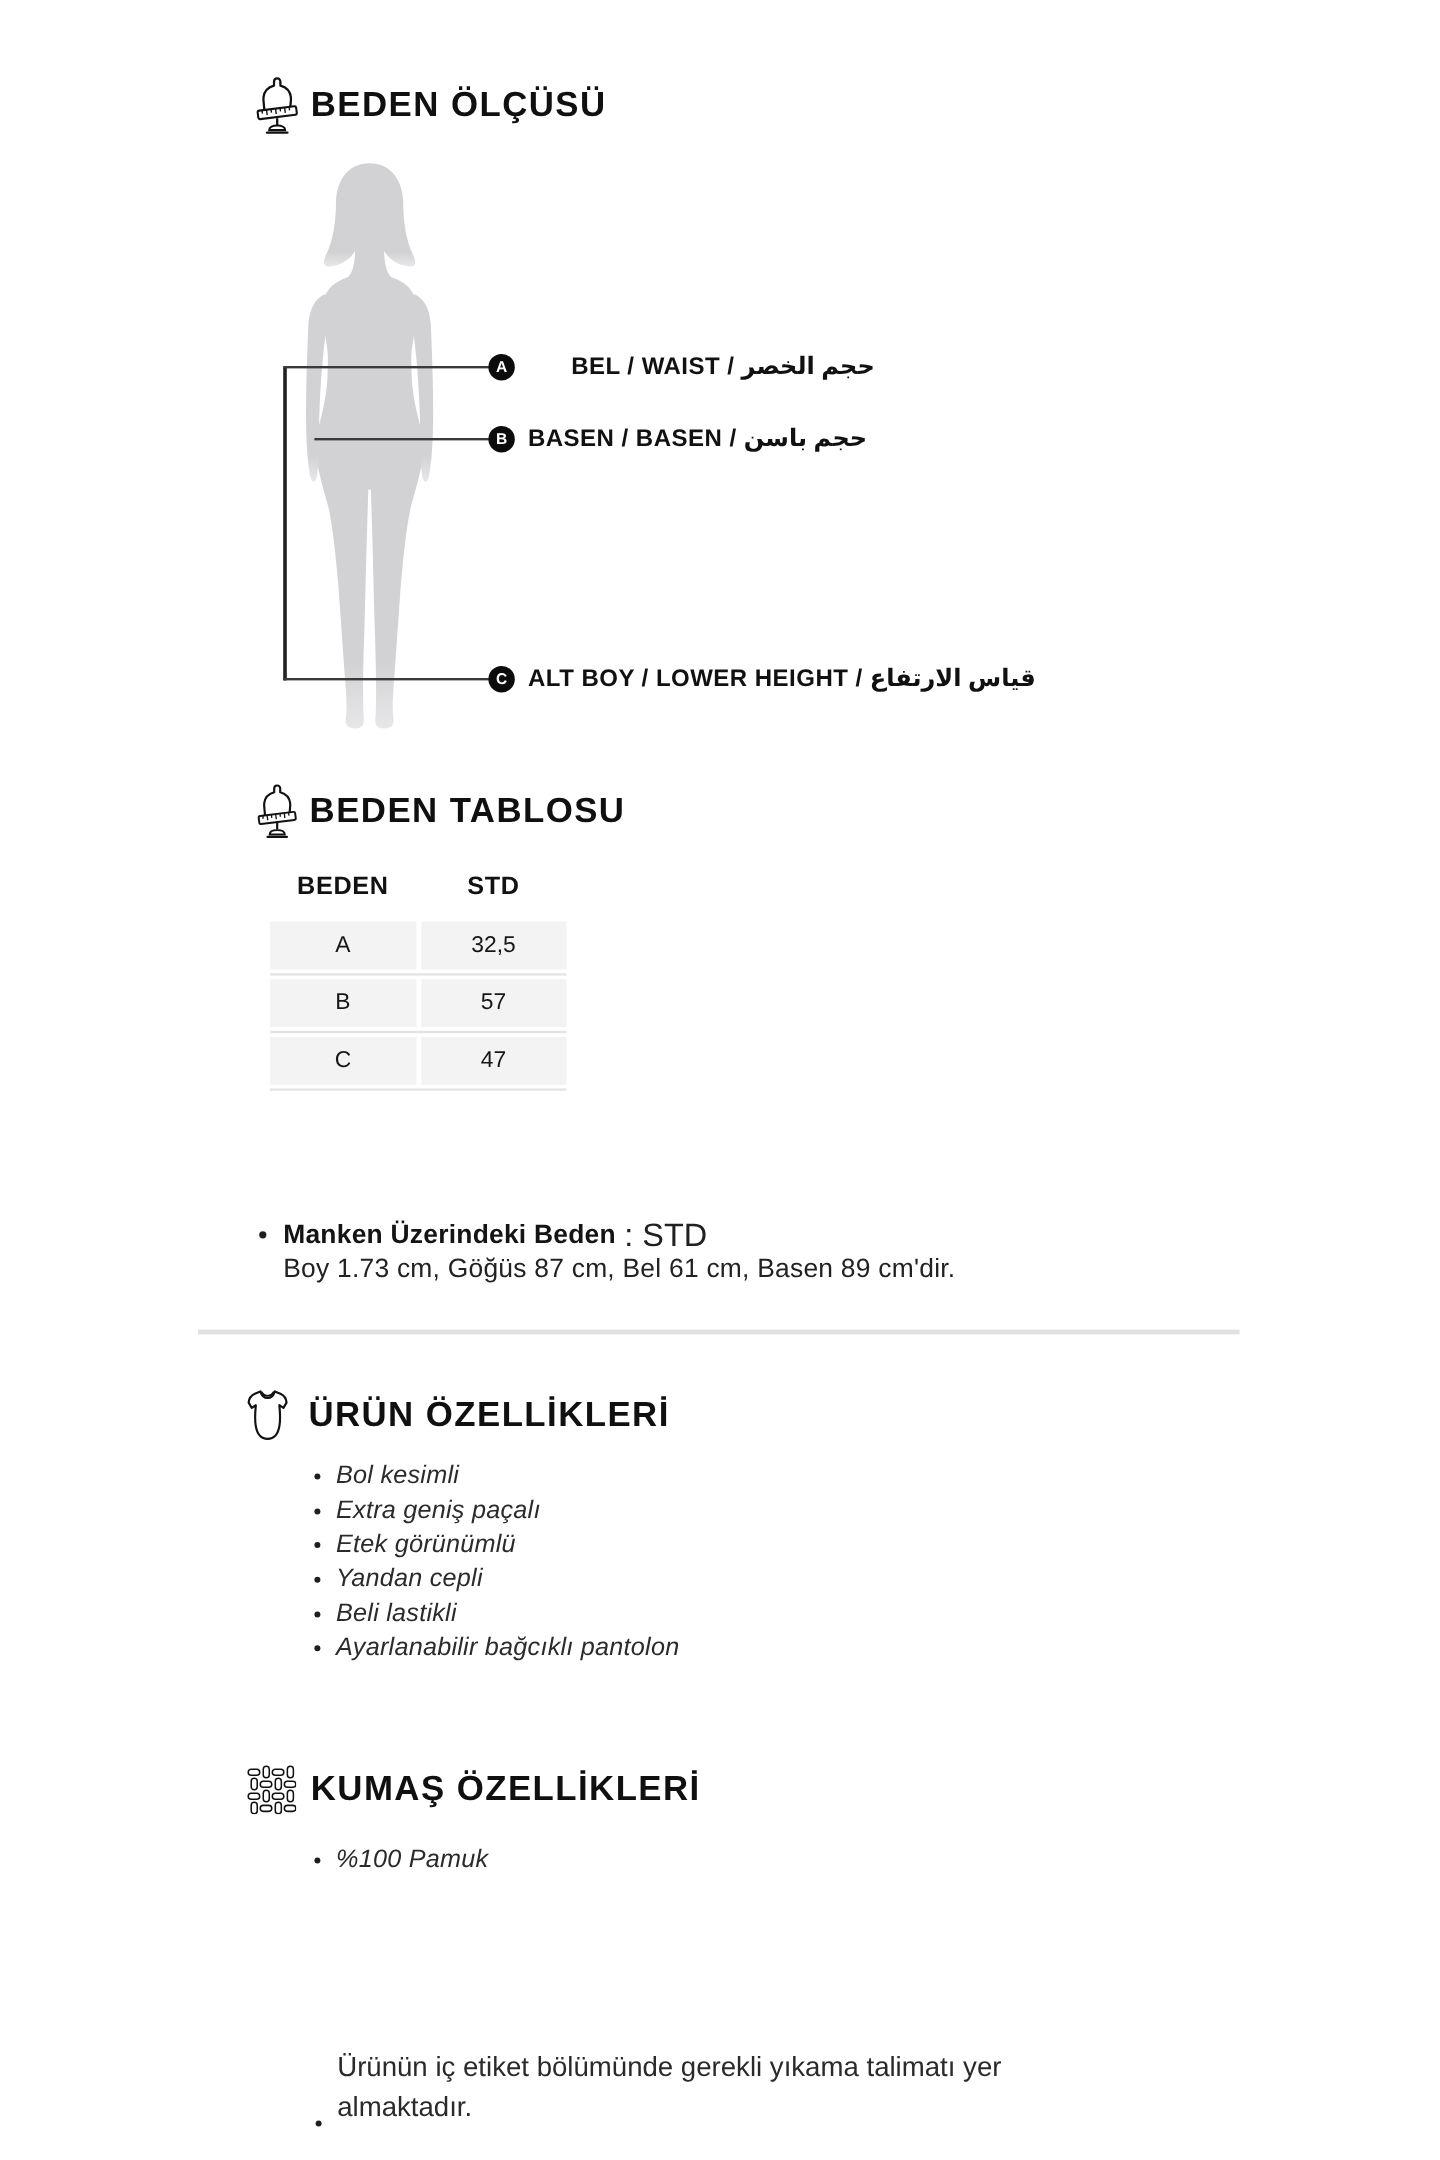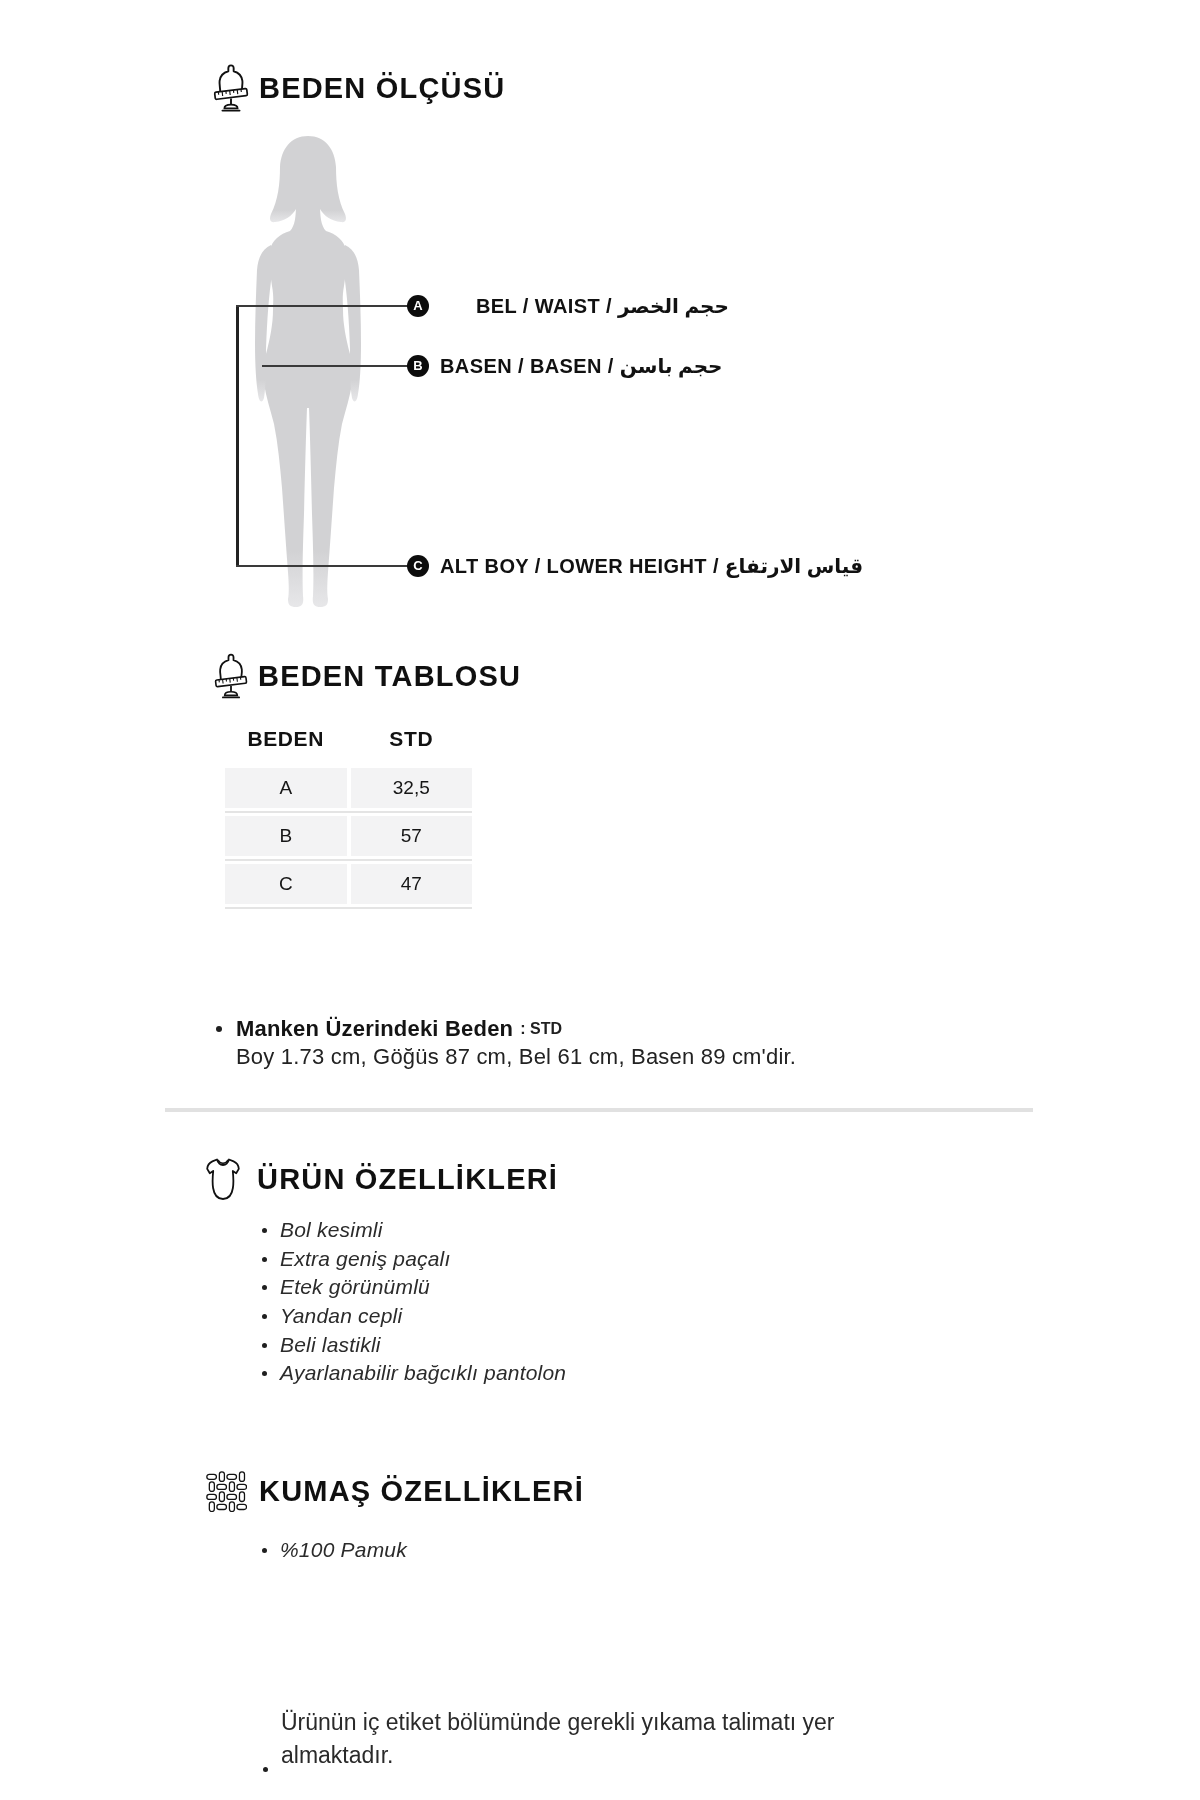--- a/index.html
+++ b/index.html
@@ -46,21 +46,21 @@
   .dot{
     flex:0 0 auto;width:5px;height:5px;border-radius:50%;background:#1f1f1f;
     margin-right:13px;
   }
   .feat-item{height:28.7px;display:flex;align-items:center;}
   .feat-item .txt{font-size:21px;color:#2b2b2b;letter-spacing:0.2px;line-height:28.7px;font-style:italic;}
   
   .model-line1{display:flex;align-items:center;height:30px;margin-top:24px;}
   .model-line1 .dot{width:6px;height:6px;margin-right:14px;}
   .model-label{font-size:22px;font-weight:700;color:#141414;letter-spacing:0.2px;}
-  .model-value{font-size:16px;font-weight:700;color:#202020;margin-left:7px;}
+  .model-value{font-size:27px;font-weight:400;color:#202020;margin-left:7px;}
   .model-details{font-size:22px;color:#222;padding-left:20px;letter-spacing:0.2px;}
   .divider{background:#e1e1e1;height:4px;}
   
   .care-title{font-size:28px;font-weight:700;color:#0e0e0e;letter-spacing:0.3px;}
   .care-item{display:flex;align-items:flex-end;width:672px;}
   .care-item .dot{margin-top:13px;}
   .care-item .txt{font-size:23px;line-height:33px;color:#2a2a2a;}
   svg .ink{stroke:#111;fill:#fff;}
 </style>
 </head>

